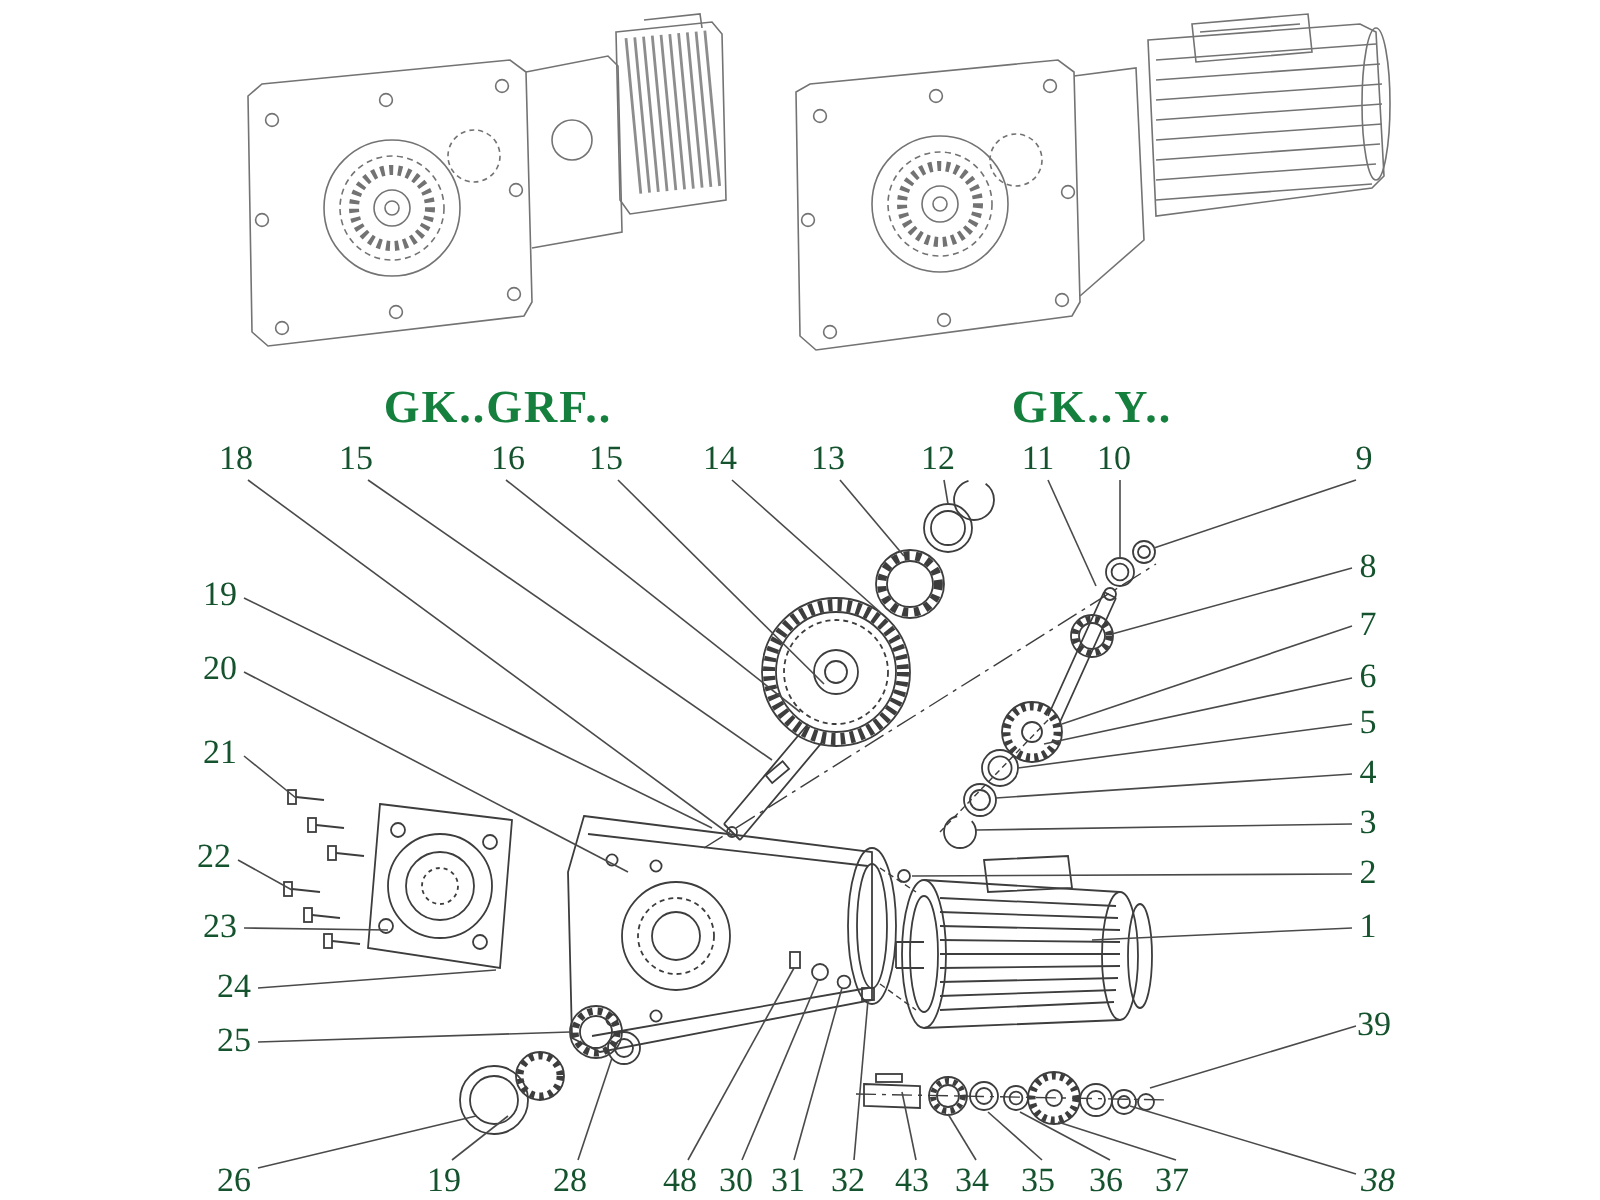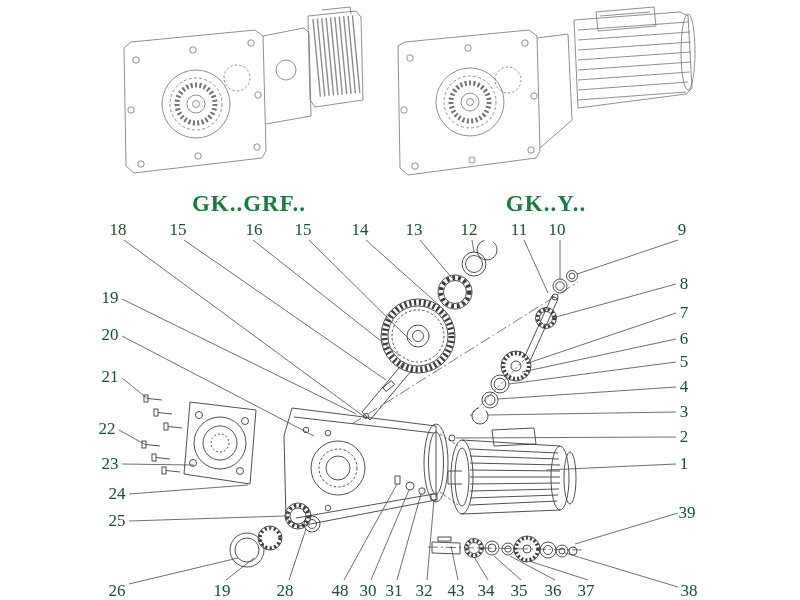--- a/index.html
+++ b/index.html
@@ -332,16 +332,16 @@
       <div class="callout" style="left: 285px; top: 590px;">28</div>
       <div class="callout" style="left: 340px; top: 590px;">48</div>
       <div class="callout" style="left: 368px; top: 590px;">30</div>
       <div class="callout" style="left: 394px; top: 590px;">31</div>
       <div class="callout" style="left: 424px; top: 590px;">32</div>
       <div class="callout" style="left: 456px; top: 590px;">43</div>
       <div class="callout" style="left: 486px; top: 590px;">34</div>
       <div class="callout" style="left: 519px; top: 590px;">35</div>
       <div class="callout" style="left: 553px; top: 590px;">36</div>
       <div class="callout" style="left: 586px; top: 590px;">37</div>
-      <div class="callout" style="left: 689px; top: 590px;">38</div>
+      <div class="callout" style="left: 689px; top: 590px; font-style: italic;">38</div>
       <div class="callout" style="left: 687px; top: 512px;">39</div>
     </div>
 </div>
 
 </body></html>

